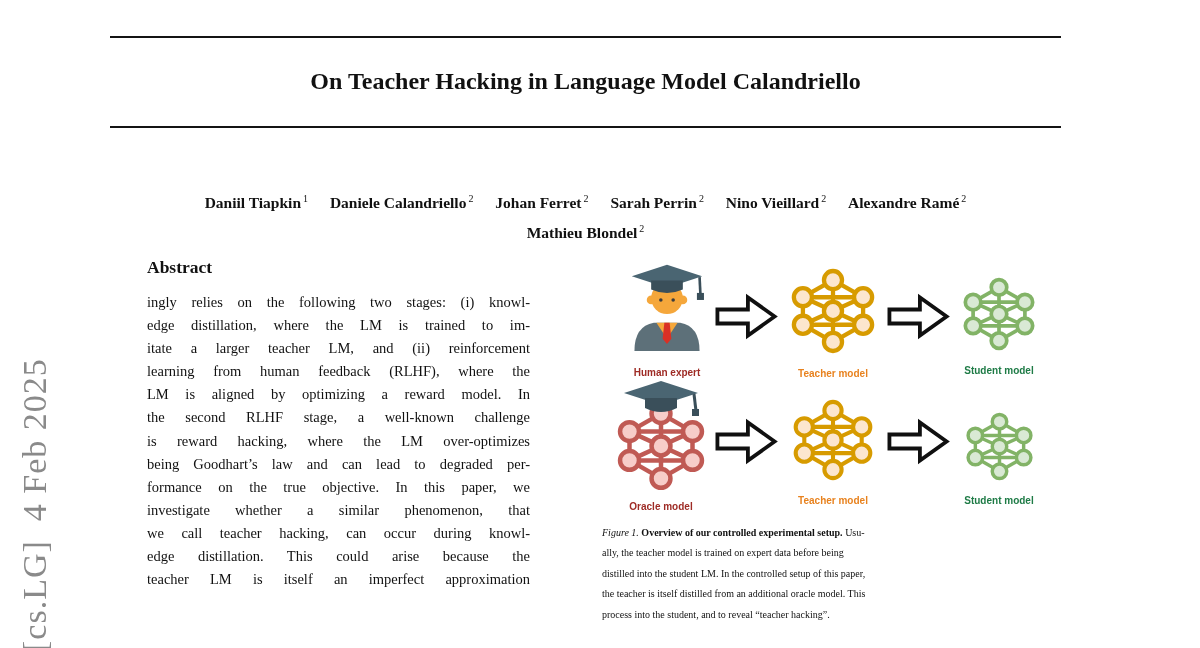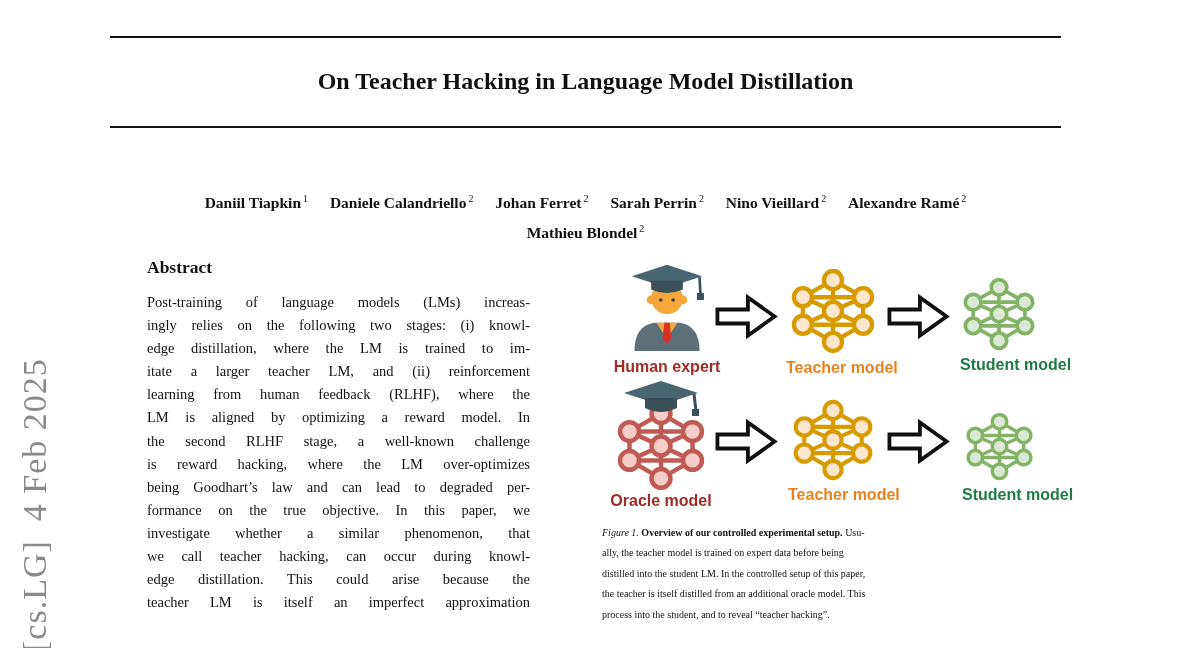--- a/index.html
+++ b/index.html
@@ -26,21 +26,21 @@
   
   .abstract-heading{position:absolute;left:147px;top:257px;width:383px;
                     font-size:17.5px;font-weight:bold;}
   .abstract{position:absolute;left:147px;top:291px;width:383px;font-size:14.5px;}
   .abstract .aline{line-height:23.1px;text-align:justify;text-align-last:justify;
                    white-space:nowrap;overflow:hidden;}
 
   
   .fig-cell{position:absolute;text-align:center;}
   .fig-cell .lbl{font-family:"Liberation Sans", sans-serif;font-weight:bold;
-                 font-size:16px;white-space:nowrap;margin-top:1px;}
+                 font-size:10px;white-space:nowrap;margin-top:10px;}
   .lbl-expert{color:var(--label-expert);}
   .lbl-teacher{color:var(--label-teacher);}
   .lbl-student{color:var(--label-student);}
 
   .net .edges line{stroke-width:5;fill:none;}
   .net .nodes circle{stroke-width:5;}
   .net.teacher .edges line{stroke:var(--teacher-stroke);}
   .net.teacher .nodes circle{fill:var(--teacher-fill);stroke:var(--teacher-stroke);}
   .net.student .edges line{stroke:var(--student-stroke);}
   .net.student .nodes circle{fill:var(--student-fill);stroke:var(--student-stroke);}
@@ -63,40 +63,39 @@
   .caption .fig-title{font-weight:bold;}
 </style>
 </head>
 <body>
 
 <div class="page">
 
   <div class="watermark">[cs.LG]  4 Feb 2025</div>
 
   <div class="rule rule-top"></div>
-  <div class="title">On Teacher Hacking in Language Model Distillation</div>
+  <div class="title">On Teacher Hacking in Language Model Calandriello</div>
   <div class="rule rule-bottom"></div>
 
   <div class="authors">
     <div>
       <span class="author"><span>Daniil Tiapkin</span><sup>1</sup></span>
       <span class="author"><span>Daniele Calandriello</span><sup>2</sup></span>
       <span class="author"><span>Johan Ferret</span><sup>2</sup></span>
       <span class="author"><span>Sarah Perrin</span><sup>2</sup></span>
       <span class="author"><span>Nino Vieillard</span><sup>2</sup></span>
       <span class="author"><span>Alexandre Ramé</span><sup>2</sup></span>
     </div>
     <div>
       <span class="author"><span>Mathieu Blondel</span><sup>2</sup></span>
     </div>
   </div>
 
   <div class="abstract-heading">Abstract</div>
   <div class="abstract">
-    <div class="aline">Post-training of language models (LMs) increas-</div>
     <div class="aline">ingly relies on the following two stages: (i) knowl-</div>
     <div class="aline">edge distillation, where the LM is trained to im-</div>
     <div class="aline">itate a larger teacher LM, and (ii) reinforcement</div>
     <div class="aline">learning from human feedback (RLHF), where the</div>
     <div class="aline">LM is aligned by optimizing a reward model. In</div>
     <div class="aline">the second RLHF stage, a well-known challenge</div>
     <div class="aline">is reward hacking, where the LM over-optimizes</div>
     <div class="aline">being Goodhart’s law and can lead to degraded per-</div>
     <div class="aline">formance on the true objective. In this paper, we</div>
     <div class="aline">investigate whether a similar phenomenon, that</div>

